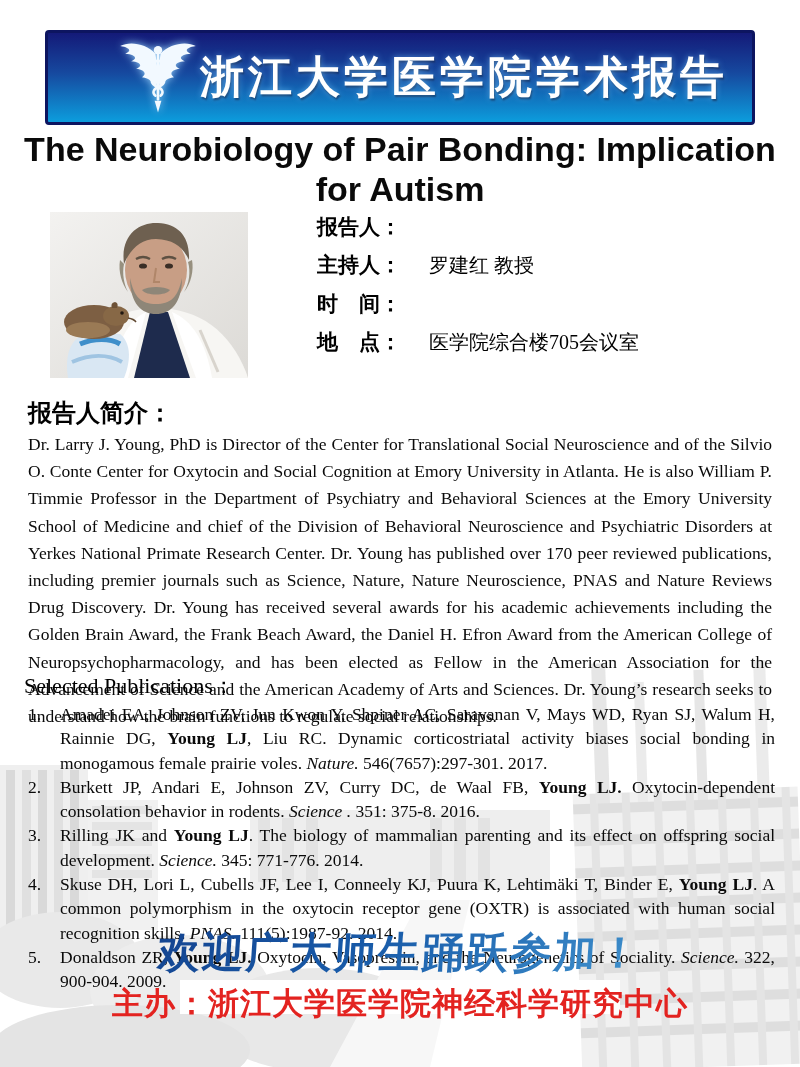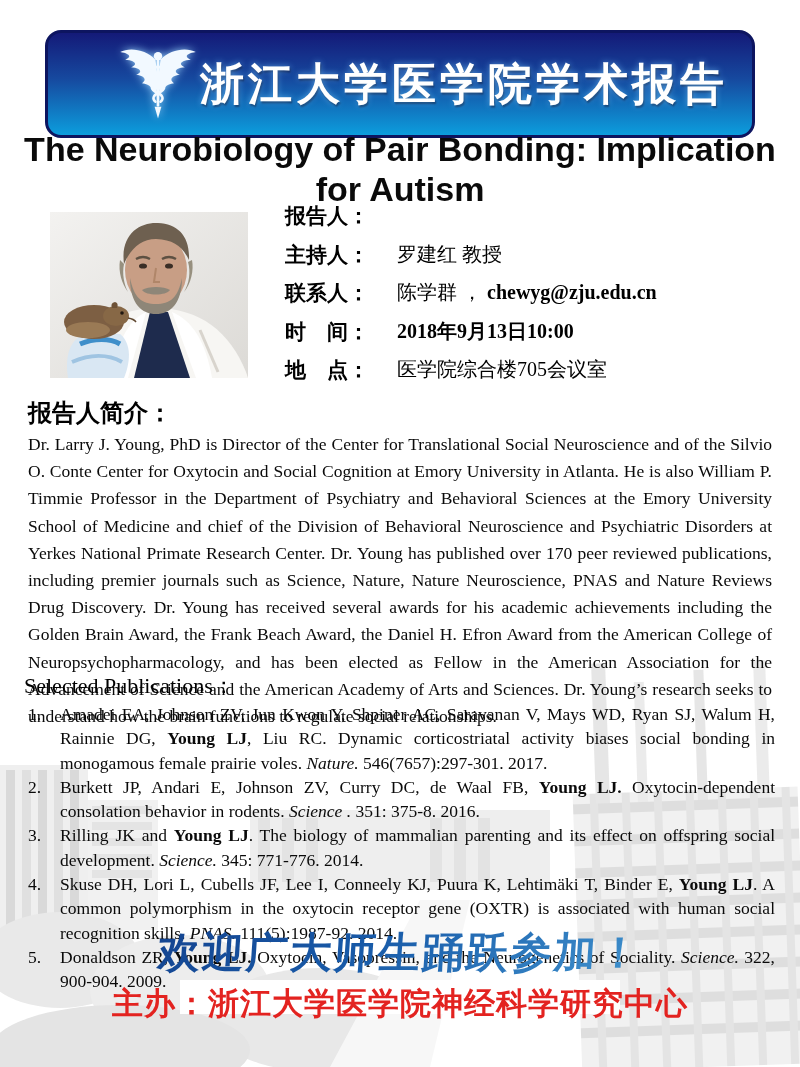--- a/index.html
+++ b/index.html
@@ -8,22 +8,22 @@
     position:relative; width:800px; height:1067px; background:#ffffff;
     font-family:"Liberation Serif", serif; color:#111; overflow:hidden;
   }
   .layer { position:absolute; }
 
   
   #watermark { left:0; top:660px; width:800px; height:407px; z-index:0; pointer-events:none; }
 
   
   .banner {
-    left:45px; top:30px; width:710px; height:108px; z-index:2;
-    border-radius:16px; border:3px solid #0d1560;
+    left:45px; top:30px; width:710px; height:95px; z-index:2;
+    border-radius:4px; border:3px solid #0d1560;
     background:linear-gradient(180deg,#141a78 0%, #16499f 45%, #0c9ddd 100%);
     display:flex; align-items:center;
   }
   .banner-logo { width:84px; height:76px; margin-left:68px; flex:0 0 auto;
     filter:drop-shadow(0 0 4px rgba(160,220,255,.9)); }
   .banner-title {
     flex:1; text-align:center; color:#ffffff; font-weight:bold;
     font-size:44px; letter-spacing:4px; padding-right:34px;
     font-family:"Liberation Serif", serif;
     text-shadow:0 0 6px rgba(120,200,255,.65), 1px 2px 2px rgba(0,0,30,.55);
@@ -35,21 +35,21 @@
     left:0; top:130px; width:800px; z-index:2; text-align:center;
     font-family:"Liberation Sans", sans-serif; font-weight:bold;
     font-size:34px; line-height:1.17; color:#0a0a0a;
   }
 
   
   .photo { left:50px; top:212px; width:198px; height:166px; z-index:2; }
 
   
   .info { left:285px; top:202px; width:505px; z-index:2; }
-  .info-row { display:flex; align-items:flex-start; height:38.5px; }
+  .info-row { display:flex; align-items:flex-end; height:38.5px;margin-left:32px; }
   .info-label { width:112px; font-size:21px; font-weight:600; color:#000; flex:0 0 auto; }
   .info-value { font-size:20px; color:#000; white-space:pre; }
   .b  { font-weight:bold; }
   .bi { font-weight:normal; font-style:italic; }
 
   
   .bio-head { left:28px; top:397px; z-index:2; font-size:24px; font-weight:bold; color:#000; }
   .bio-text {
     left:28px; top:431px; width:744px; z-index:2;
     font-size:17.5px; line-height:27.2px; text-align:justify; color:#0a0a0a;
@@ -215,26 +215,21 @@
 
 <div class="layer info">
     <div class="info-row">
       <span class="info-label">报告人：</span>
     </div>
     <div class="info-row">
       <span class="info-label">主持人：</span>
       <span class="info-value"><span class="">罗建红 教授</span></span>
     </div>
     <div class="info-row">
-      <span class="info-label">联系人：</span>
-      <span class="info-value"><span class="">陈学群 ， </span><span class="b">chewyg@zju.edu.cn</span></span>
-    </div>
-    <div class="info-row">
       <span class="info-label">时　间：</span>
-      <span class="info-value"><span class="b">2018年9月13日10:00</span></span>
     </div>
     <div class="info-row">
       <span class="info-label">地　点：</span>
       <span class="info-value"><span class="">医学院综合楼705会议室</span></span>
     </div>
   </div>
 
 <div class="layer bio-head">报告人简介：</div>
 <div class="layer bio-text">Dr. Larry J. Young, PhD is Director of the Center for Translational Social Neuroscience and of the Silvio O. Conte Center for Oxytocin and Social Cognition at Emory University in Atlanta.  He is also William P. Timmie Professor in the Department of Psychiatry and Behavioral Sciences at the Emory University School of Medicine and chief of the Division of Behavioral Neuroscience and Psychiatric Disorders at Yerkes National Primate Research Center. Dr. Young has published over 170 peer reviewed publications, including premier journals such as Science, Nature, Nature Neuroscience, PNAS and Nature Reviews Drug Discovery.  Dr. Young has received several awards for his academic achievements including the Golden Brain Award, the Frank Beach Award, the Daniel H. Efron Award from the American College of Neuropsychopharmacology, and has been elected as Fellow in the American Association for the Advancement of Science and the American Academy of Arts and Sciences. Dr. Young’s research seeks to understand how the brain functions to regulate social relationships.</div>
 

